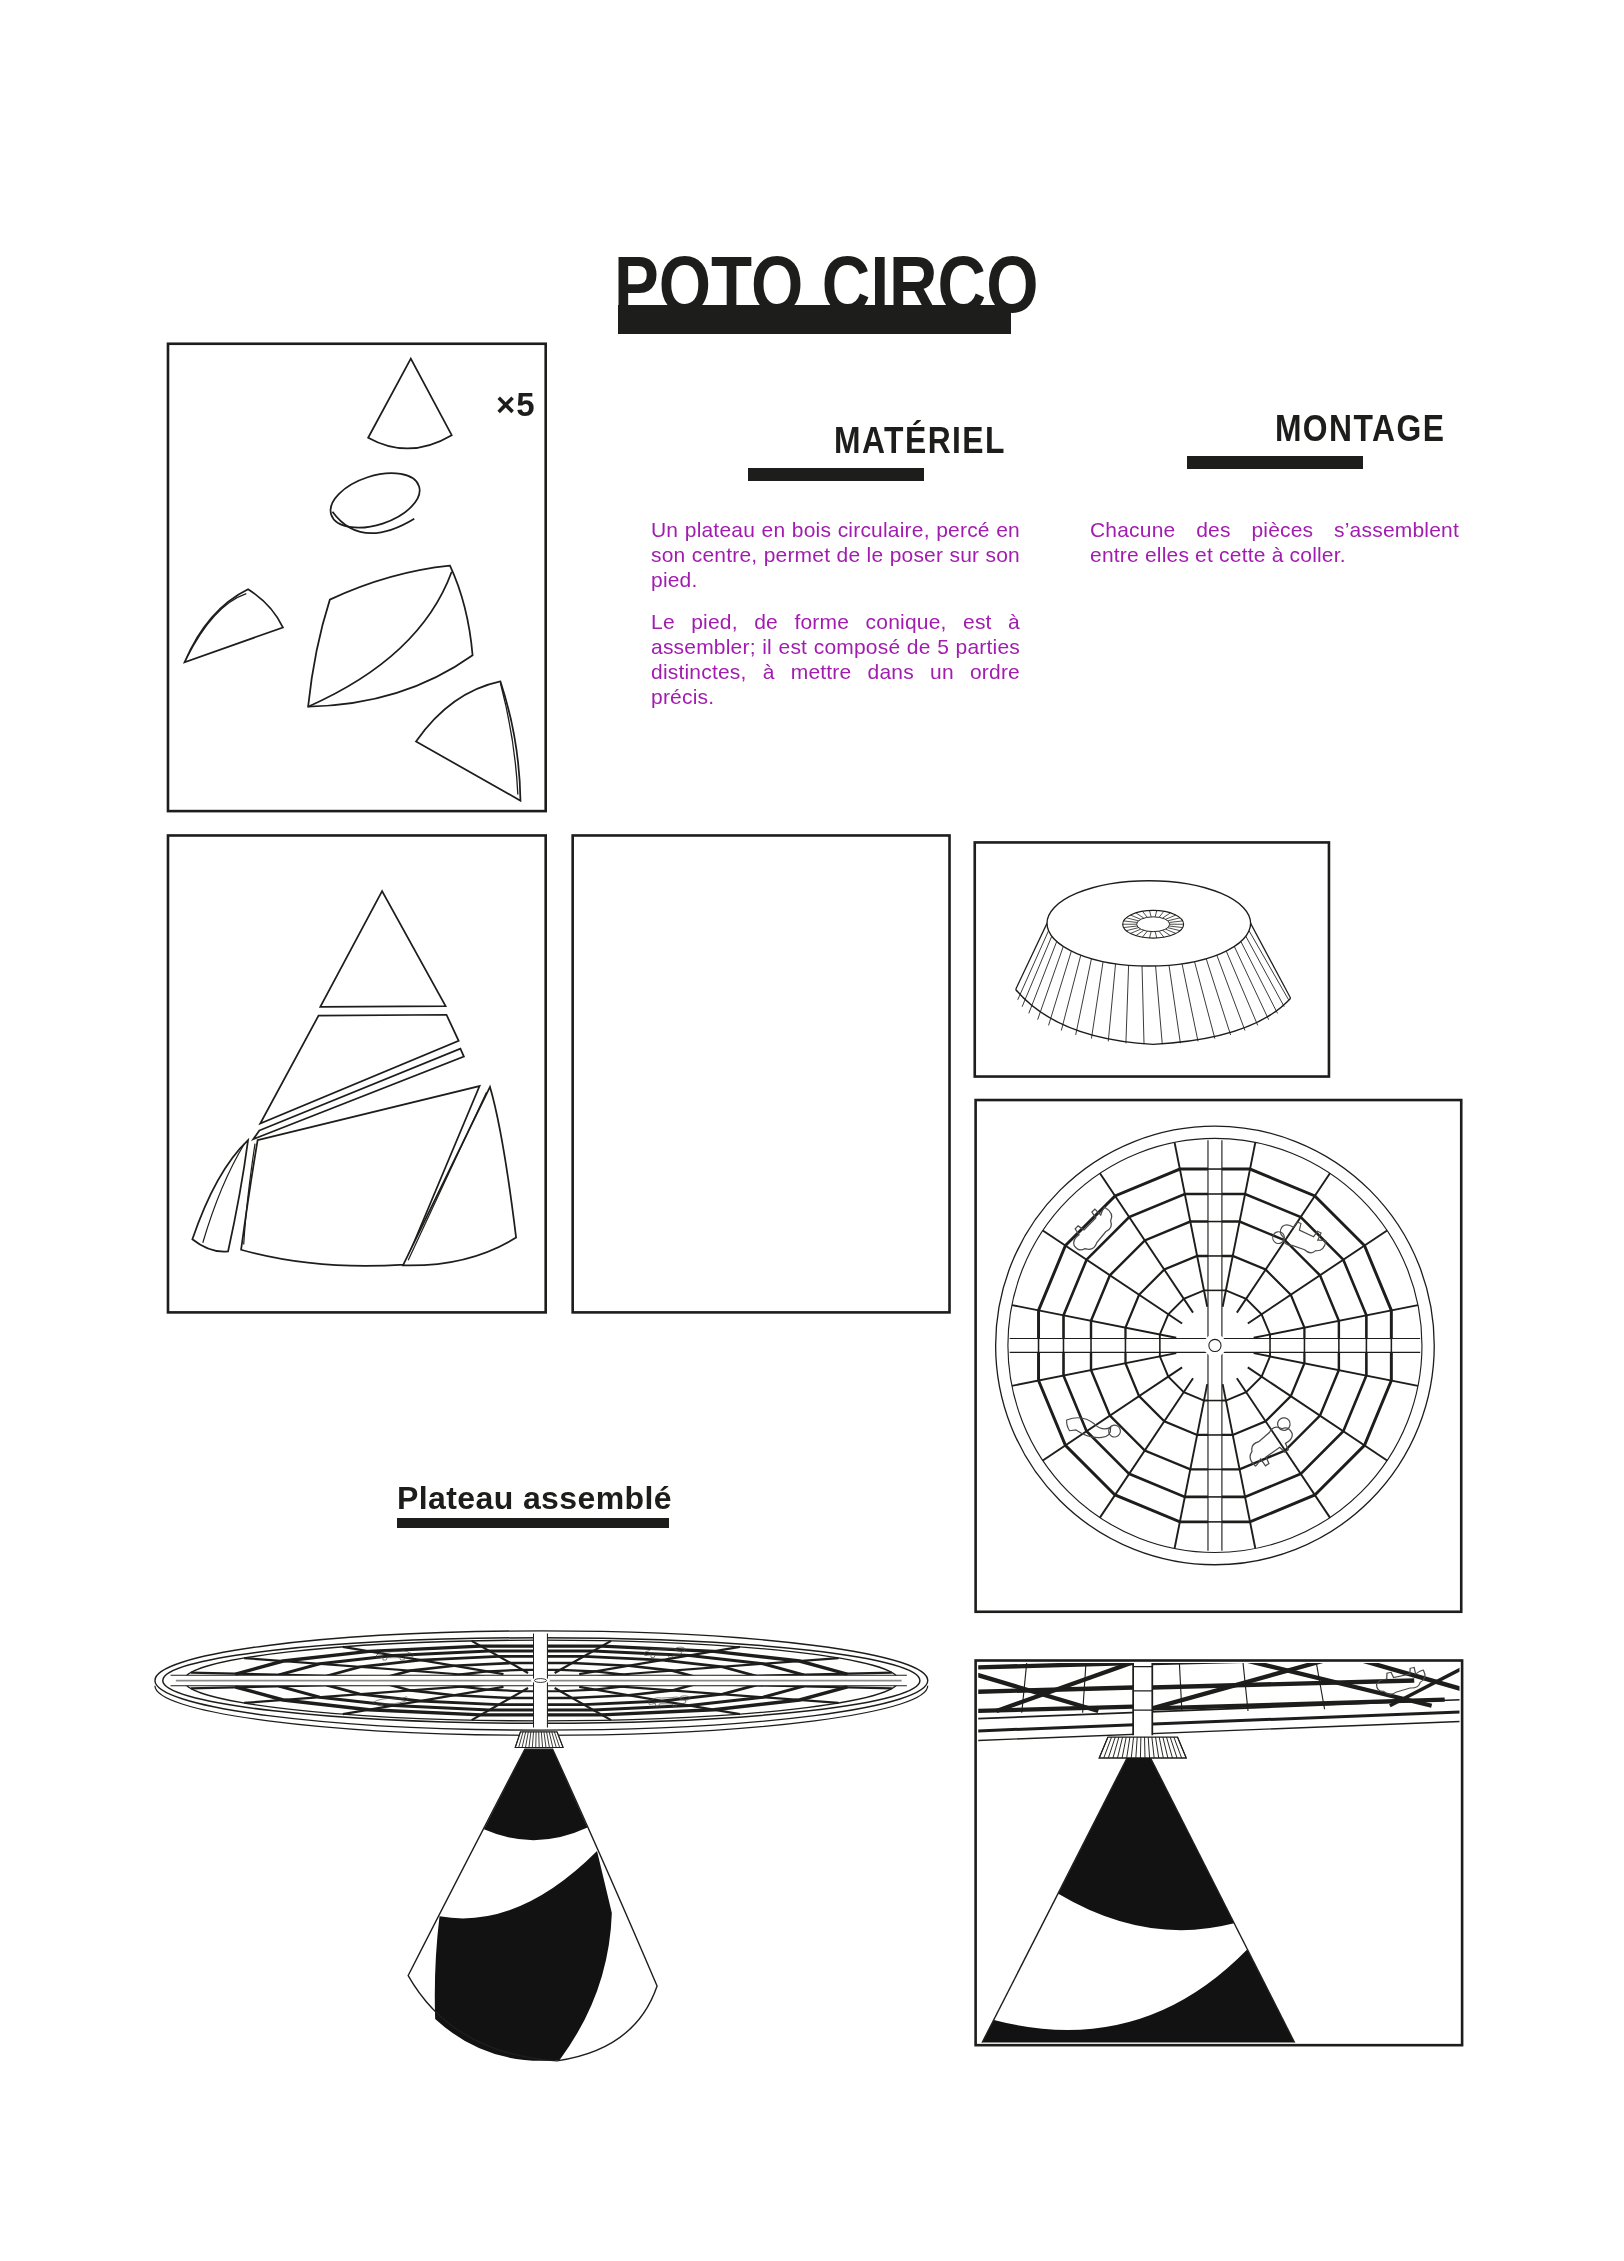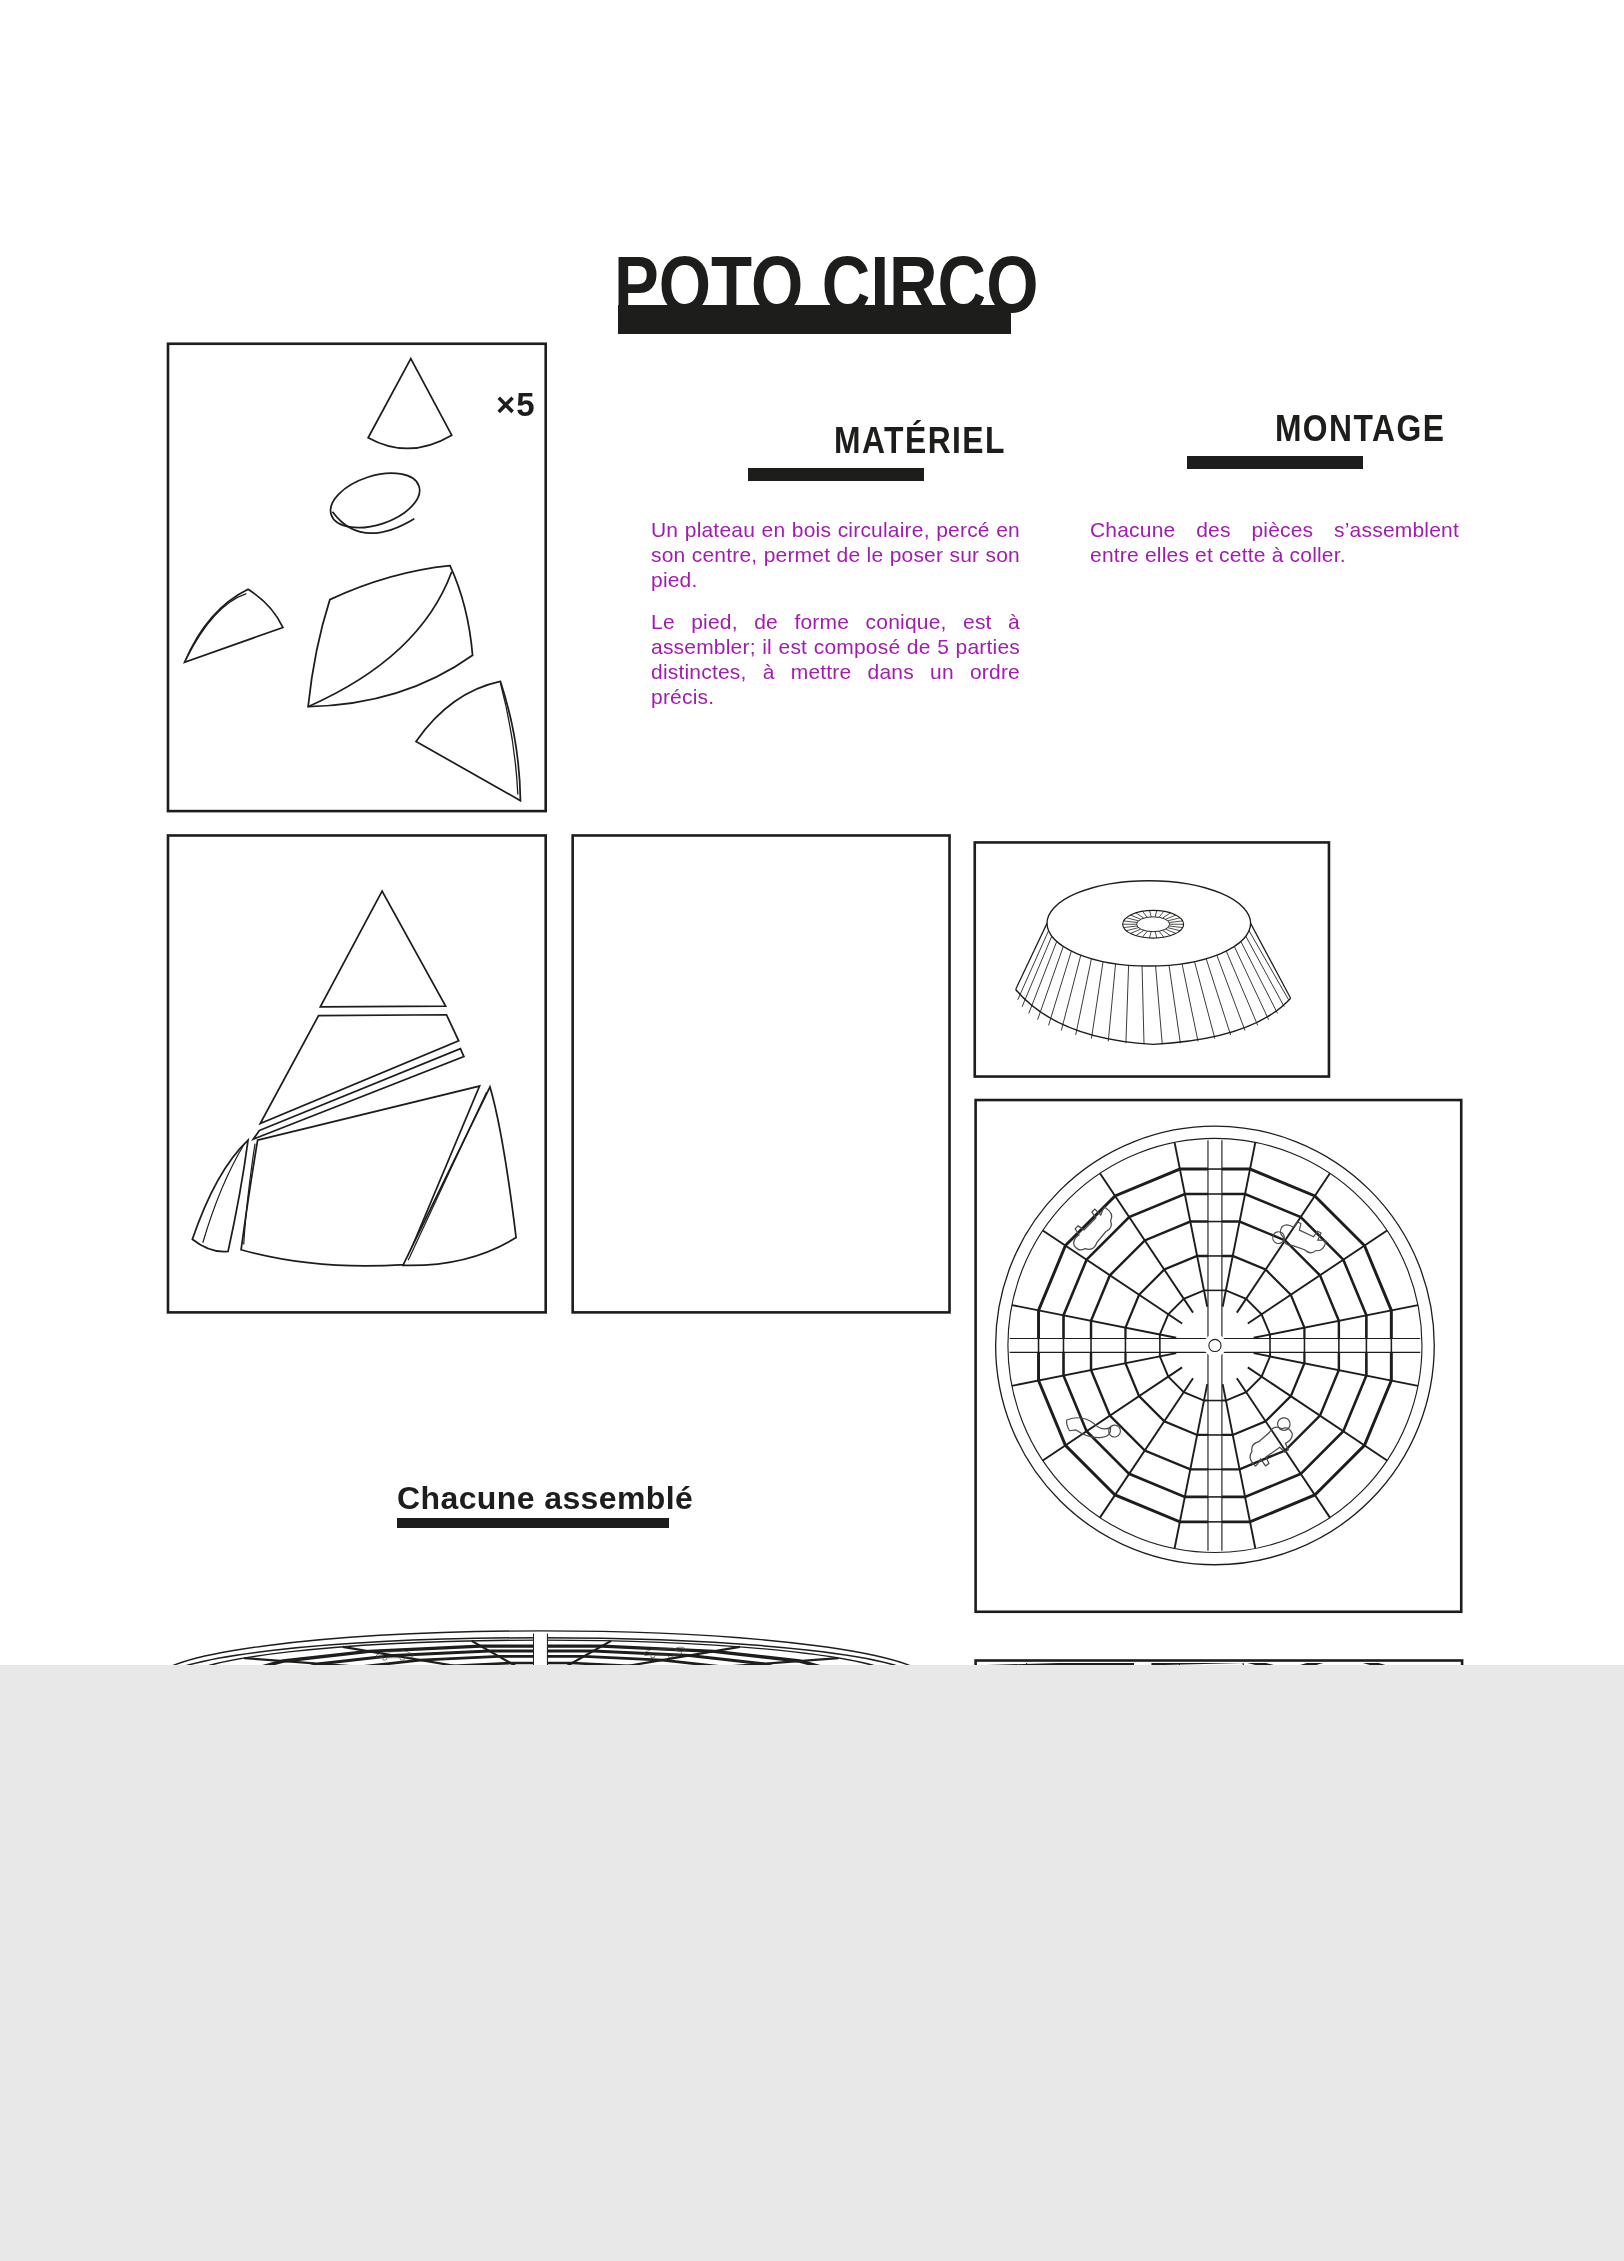--- a/index.html
+++ b/index.html
@@ -1,16 +1,16 @@
 <!DOCTYPE html>
 <html style="font-size:14px"><head>
 <meta charset="utf-8">
 <style>
   html,body{margin:0;padding:0;background:#e8e8e8;}
-  .page{position:relative;width:1624px;height:1665px;background:#fff;overflow:hidden;
+  .page{position:relative;width:1624px;height:2261px;background:#fff;overflow:hidden;
         font-family:"Liberation Sans",sans-serif;color:#1d1d1b;}
   .art{position:absolute;left:0;top:0;width:1624px;height:2261px;}
   .abs{position:absolute;}
   .title{left:614px;top:185px;font-size:80px;font-weight:800;letter-spacing:0px;
          transform:scaleX(.84);transform-origin:left top;white-space:nowrap;}
   .title-bar{left:618px;top:305px;width:393px;height:29px;background:#1d1d1b;}
   .colhead{width:369px;text-align:right;}
   .colhead .ht{display:inline-block;font-size:37px;font-weight:800;letter-spacing:1.7px;
                transform:scaleX(.86);transform-origin:center;white-space:nowrap;}
   .colhead .hbar{width:176px;height:13px;background:#1d1d1b;margin:6.1px auto 0 auto;}
@@ -388,16 +388,16 @@
   </div>
 
   <div class="abs coltext" style="left:651px;top:517px;">
     <p>Un plateau en bois circulaire, percé en son centre, permet de le poser sur son pied.</p>
     <p>Le pied, de forme conique, est à assembler; il est composé de 5 parties distinctes, à mettre dans un ordre précis.</p>
   </div>
   <div class="abs coltext" style="left:1090px;top:517px;">
     <p>Chacune des pièces s’assemblent entre elles et cette à coller.</p>
   </div>
 
-  <div class="abs caption">Chacune assemblé</div>
+  <div class="abs caption">Plateau assemblé</div>
   <div class="abs caption-bar"></div>
 </div>
 
 
 </body></html>

